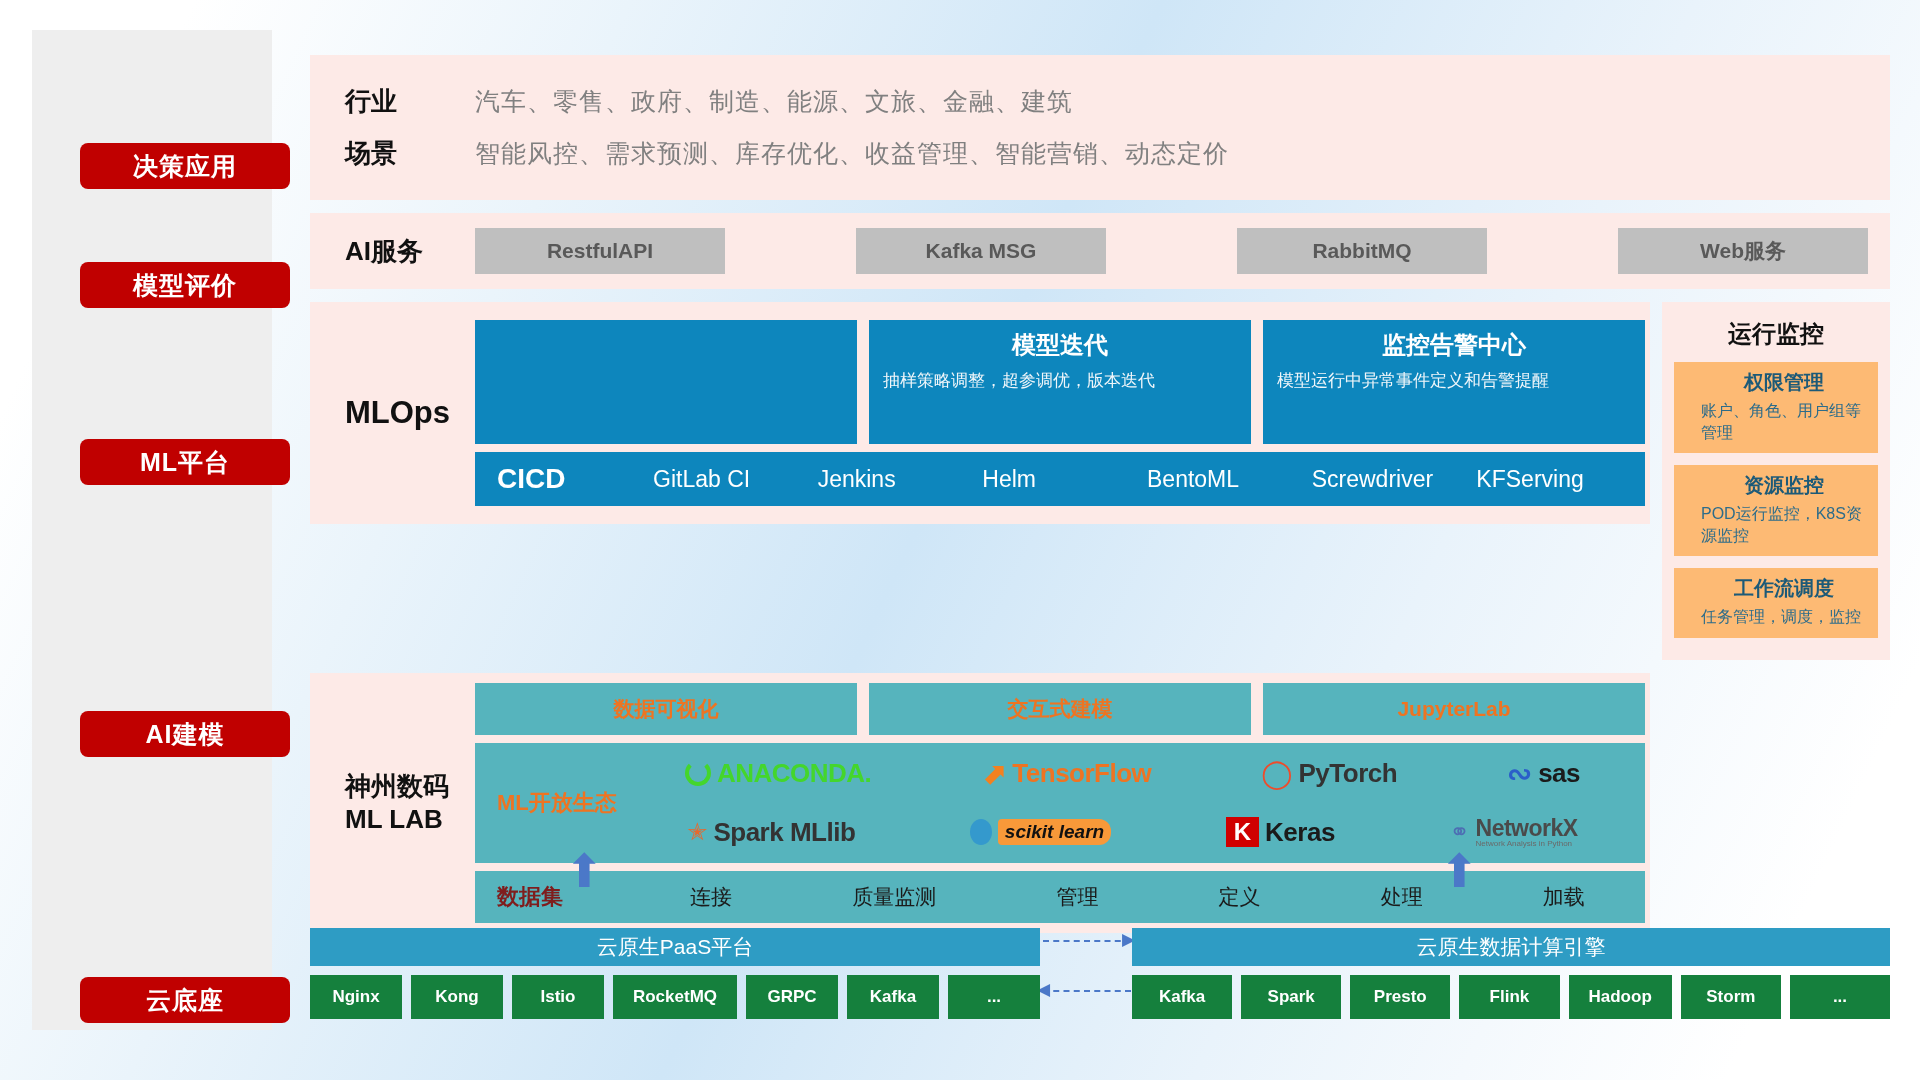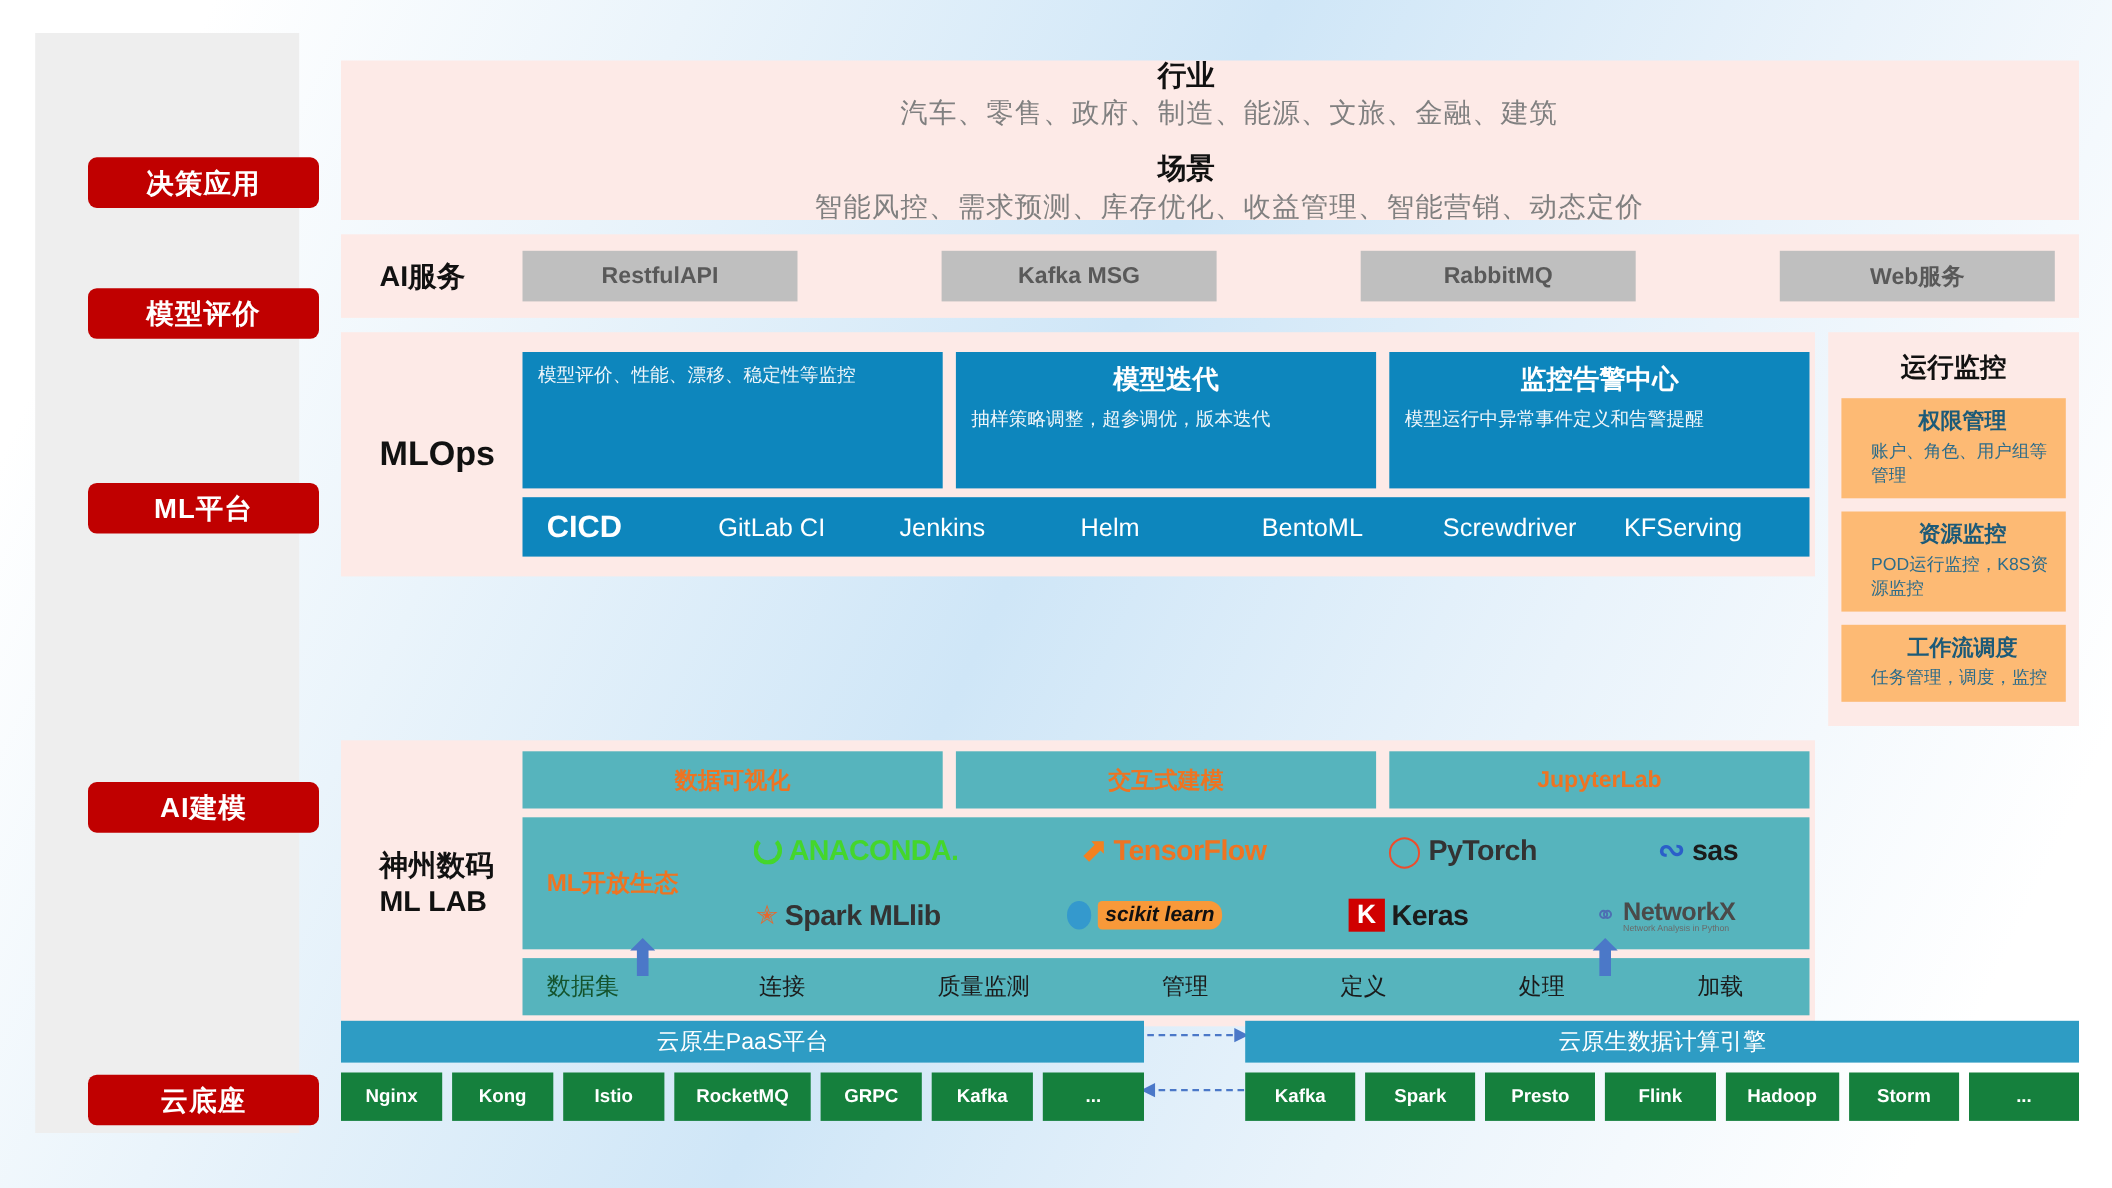--- a/index.html
+++ b/index.html
@@ -41,21 +41,21 @@
     font-size:26px; font-weight:bold; color:#111; line-height:1.25;
     flex:0 0 auto; text-align:left;
   }
 
   
   #band-industry{
     width:1580px; height:145px;
     flex-direction:column; justify-content:center;
     padding:0 0 0 35px;
   }
-  .kv-row{ display:flex; align-items:center; width:100%;flex-direction:column; }
+  .kv-row{ display:flex; align-items:center; width:100%; }
   .kv-row + .kv-row{ margin-top:17px; }
   .kv-key{ width:130px; font-size:26px; font-weight:bold; color:#111; }
   .kv-val{ font-size:25px; color:#808080; letter-spacing:1px; }
 
   
   #band-aiservice{
     width:1580px; height:76px; padding-left:35px;
   }
   #band-aiservice .row-label{ width:130px; }
   .svc-list{ display:flex; flex:1; justify-content:space-between; padding-right:22px; }
@@ -120,21 +120,21 @@
   }
   .lab-eco{
     margin-top:8px; height:120px; background:#56b4bd; display:flex; align-items:center;
   }
   .eco-label{ flex:0 0 155px; color:#ee7422; font-size:22px; font-weight:bold; padding-left:22px; }
   .eco-logos{ flex:1; display:flex; flex-direction:column; justify-content:center; gap:3px; padding-right:10px; }
   .logo-line{ display:flex; align-items:center; justify-content:space-around; height:56px; }
   .lab-ds{
     margin-top:8px; height:52px; background:#56b4bd; display:flex; align-items:center;
   }
-  .ds-label{ flex:0 0 155px; color:#14532d; font-size:22px; font-weight:normal; padding-left:22px; }
+  .ds-label{ flex:0 0 155px; color:#7f1d1d; font-size:22px; font-weight:bold; padding-left:22px; }
   .ds-items{ flex:1; display:flex; justify-content:space-around; }
   .ds-item{ font-size:21px; color:#1b1b1b; }
 
   
   #cloud{ position:absolute; left:310px; top:890px; width:1580px; height:160px; }
   .cloud-bar{
     height:38px; background:#2e9cc4; color:#fff; font-size:21px;
     display:flex; align-items:center; justify-content:center;
   }
   #cloud-left{ position:absolute; left:0; top:38px; width:730px; }
@@ -225,21 +225,20 @@
         </div>
     </div>
   </div>
 
   <div id="mid-wrap">
     <div id="band-mlops">
       <div class="row-label">MLOps</div>
       <div class="mlops-col">
         <div class="mlops-top">
           <div class="mlops-card">
-            <div class="c-desc">模型评价、性能、漂移、稳定性等监控</div>
           </div>
           <div class="mlops-card">
             <div class="c-title">模型迭代</div>
             <div class="c-desc">抽样策略调整，超参调优，版本迭代</div>
           </div>
           <div class="mlops-card">
             <div class="c-title">监控告警中心</div>
             <div class="c-desc">模型运行中异常事件定义和告警提醒</div>
           </div>
         </div>

